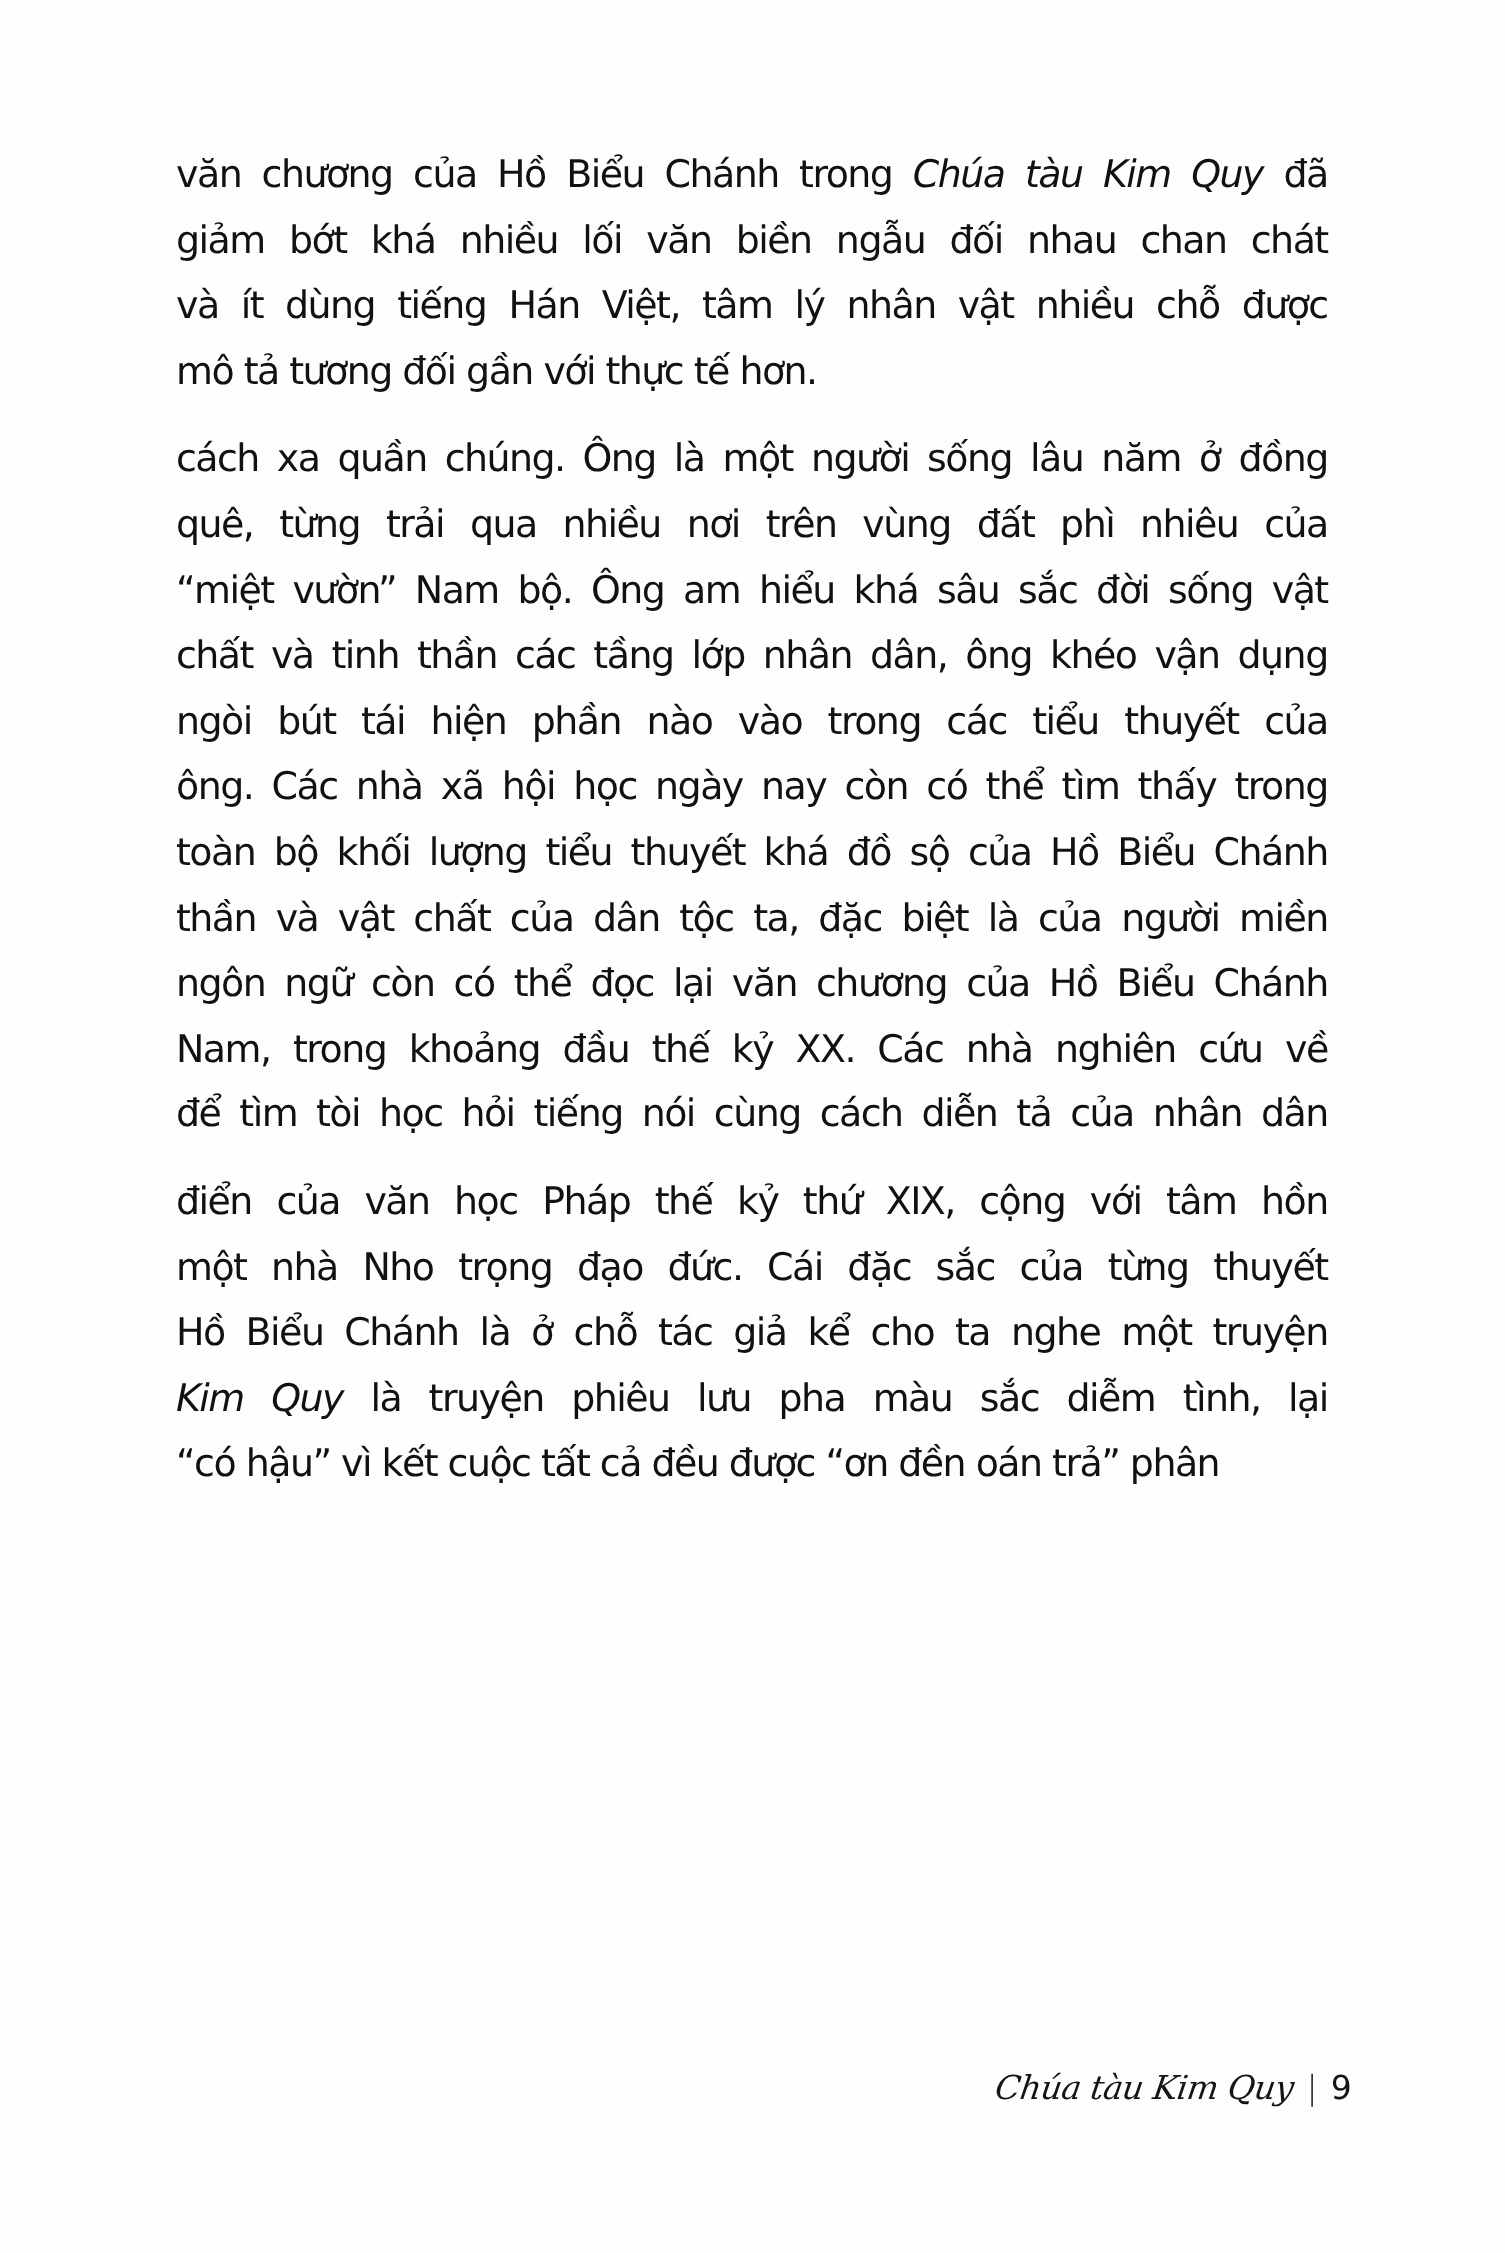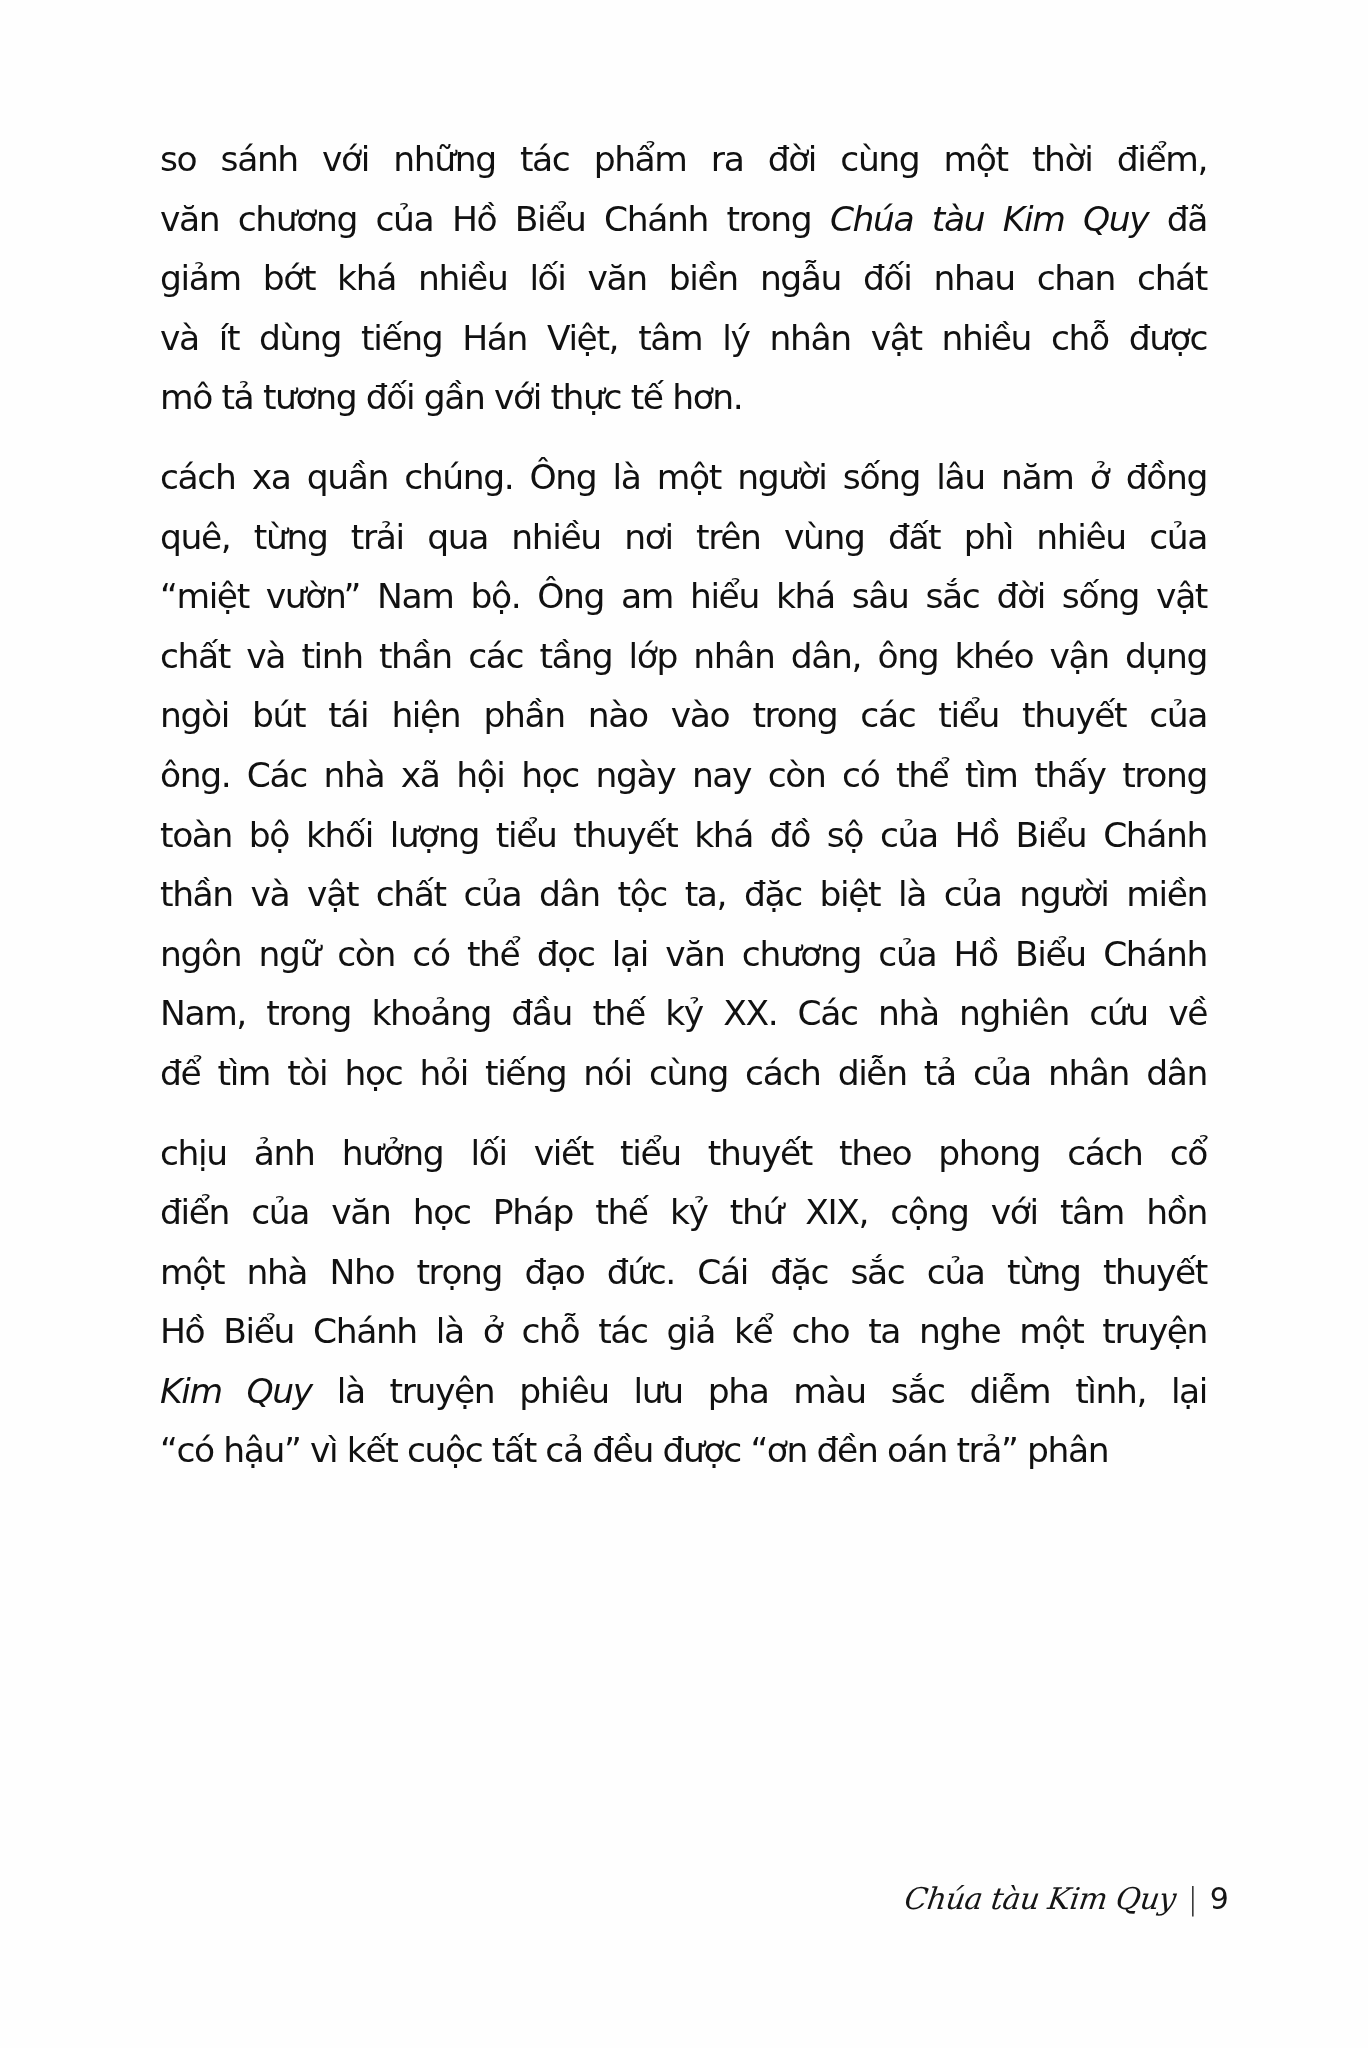--- a/index.html
+++ b/index.html
@@ -87,41 +87,39 @@
       font-family: "DejaVu Sans", sans-serif;
       font-size: 30px;
     }
   </style>
 </head>
 <body>
 
 <div class="page">
   <div class="text-block" id="text-block">
       <div class="para">
-        <span class="line first"><span>so sánh với những tác phẩm ra đời cùng một thời điểm,</span></span>
         <span class="line"><span>văn chương của Hồ Biểu Chánh trong </span><em>Chúa tàu Kim Quy</em><span> đã</span></span>
         <span class="line"><span>giảm bớt khá nhiều lối văn biền ngẫu đối nhau chan chát</span></span>
         <span class="line"><span>và ít dùng tiếng Hán Việt, tâm lý nhân vật nhiều chỗ được</span></span>
         <span class="line last"><span>mô tả tương đối gần với thực tế hơn.</span></span>
       </div>
       <div class="para indent">
         <span class="line"><span>cách xa quần chúng. Ông là một người sống lâu năm ở đồng</span></span>
         <span class="line"><span>quê, từng trải qua nhiều nơi trên vùng đất phì nhiêu của</span></span>
         <span class="line"><span>“miệt vườn” Nam bộ. Ông am hiểu khá sâu sắc  đời sống vật</span></span>
         <span class="line"><span>chất và tinh thần các tầng lớp nhân dân, ông khéo vận dụng</span></span>
         <span class="line"><span>ngòi bút tái hiện phần nào vào trong các tiểu thuyết của</span></span>
         <span class="line"><span>ông. Các nhà xã hội học ngày nay còn có thể tìm thấy trong</span></span>
         <span class="line"><span>toàn bộ khối lượng tiểu thuyết khá đồ sộ của Hồ Biểu Chánh</span></span>
         <span class="line"><span>thần và vật chất của dân tộc ta, đặc biệt là của người miền</span></span>
         <span class="line"><span>ngôn ngữ còn có thể đọc lại văn chương của Hồ Biểu Chánh</span></span>
         <span class="line"><span>Nam, trong khoảng đầu thế kỷ XX. Các nhà nghiên cứu về</span></span>
         <span class="line"><span>để tìm tòi học hỏi tiếng nói cùng cách diễn tả của nhân dân</span></span>
       </div>
       <div class="para indent">
-        <span class="line"><span>chịu ảnh hưởng lối viết tiểu thuyết theo phong cách cổ</span></span>
         <span class="line"><span>điển của văn học Pháp thế kỷ thứ XIX, cộng với tâm hồn</span></span>
         <span class="line"><span>một nhà Nho trọng đạo đức. Cái đặc sắc của từng thuyết</span></span>
         <span class="line"><span>Hồ Biểu Chánh là ở chỗ tác giả kể cho ta nghe một truyện</span></span>
         <span class="line"><em>Kim Quy</em><span> là truyện phiêu lưu pha màu sắc diễm tình, lại</span></span>
         <span class="line last"><span>“có hậu” vì kết cuộc tất cả đều được “ơn đền oán trả” phân</span></span>
       </div>
     </div>
 
   <div class="footer">
     <span class="footer-title">Chúa tàu Kim Quy</span>

